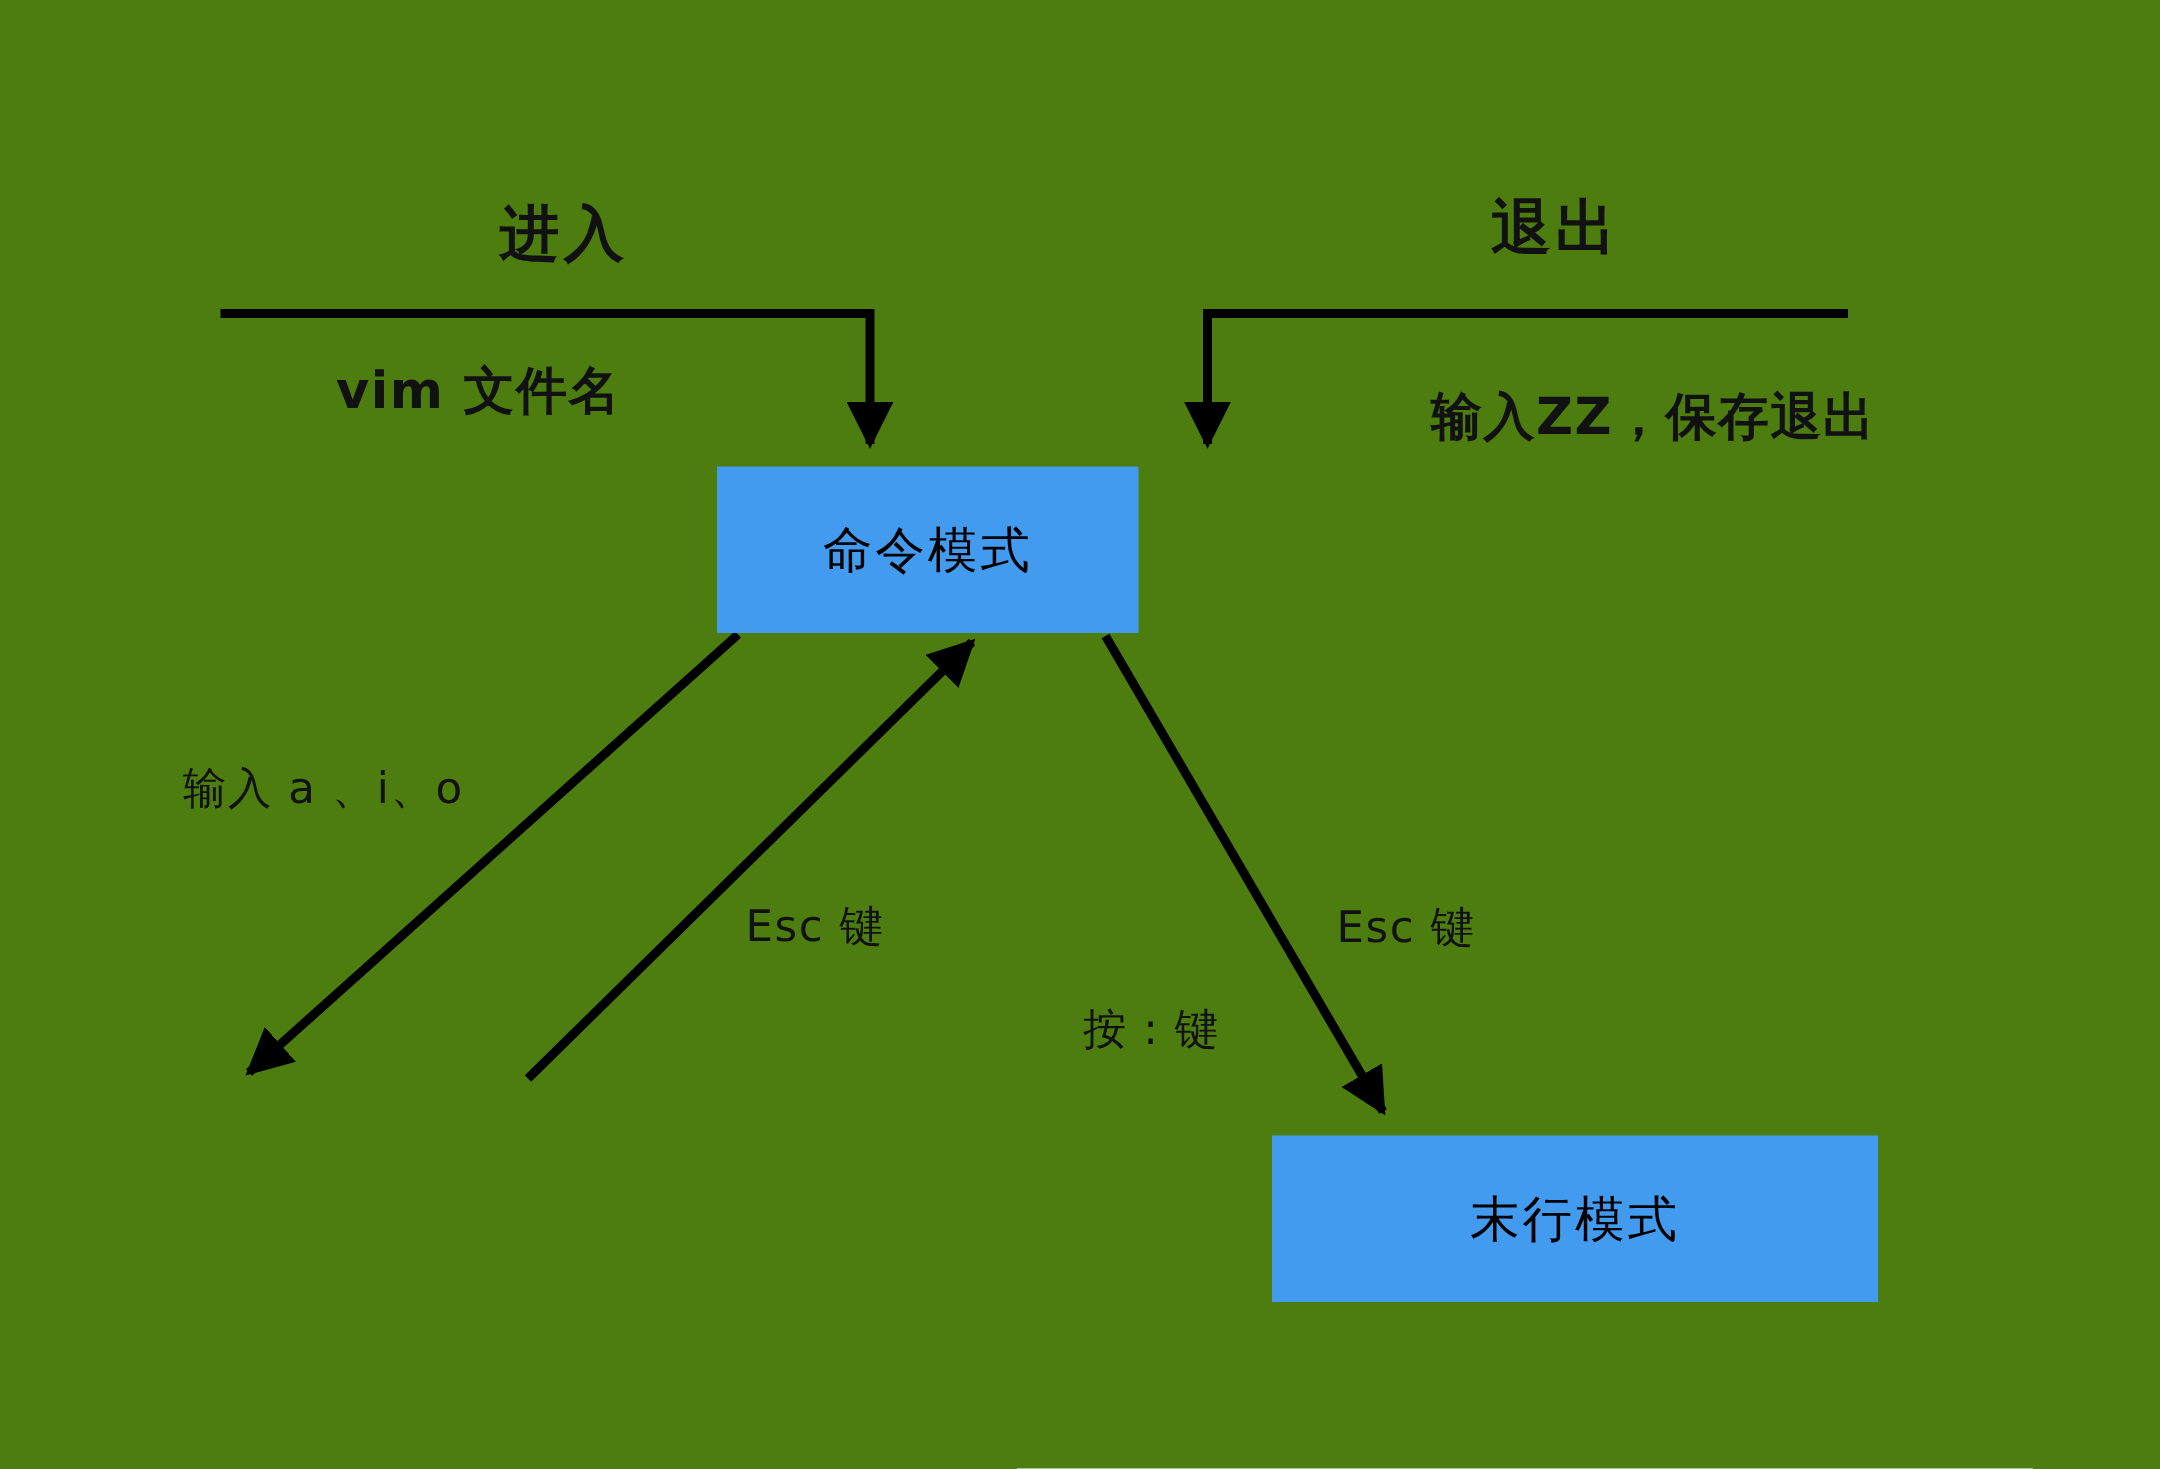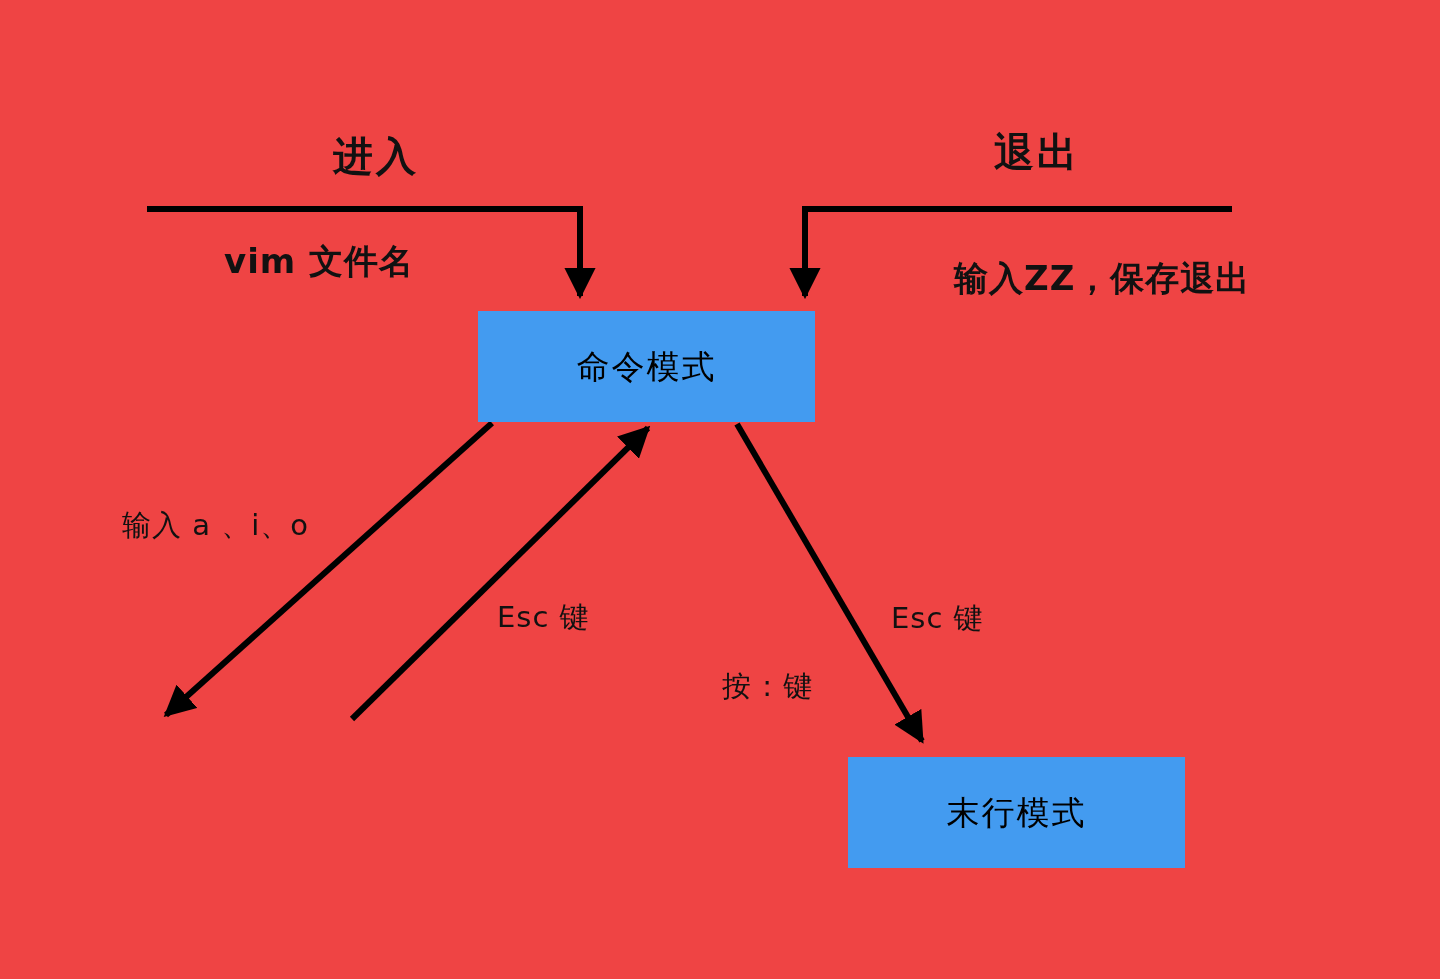--- a/index.html
+++ b/index.html
@@ -7,21 +7,21 @@
     padding: 0;
     background: #ffffff;
   }
   body {
     font-family: "DejaVu Sans", "Liberation Sans", sans-serif;
   }
   #canvas {
     position: relative;
     width: 1440px;
     height: 979px;
-    background: #ef4444;
+    background: #4d7c0f;
     overflow: hidden;
   }
   #edges {
     position: absolute;
     left: 0;
     top: 0;
     width: 1440px;
     height: 979px;
     pointer-events: none;
   }
@@ -103,22 +103,22 @@
   <div class="caption caption-major" style="left:954px; top:261px;">输入ZZ，保存退出</div>
 
   <div class="caption caption-minor" style="left:122px; top:511px;">输入 a 、i、o</div>
 
   <div class="caption caption-minor" style="left:497px; top:603px;">Esc 键</div>
 
   <div class="caption caption-minor" style="left:891px; top:604px;">Esc 键</div>
 
   <div class="caption caption-minor" style="left:722px; top:672px;">按 : 键</div>
 
-  <div class="node" style="left:478px; top:311px; width:337px; height:111px;">
+  <div class="node" style="left:478px; top:311px; width:281px; height:111px;">
     <span class="node-label">命令模式</span>
   </div>
 
 
-  <div class="node" style="left:848px; top:757px; width:337px; height:111px;align-items:center;">
+  <div class="node" style="left:848px; top:757px; width:404px; height:111px;align-items:center;">
     <span class="node-label">末行模式</span>
   </div>
 
 </div>
 
 </body></html>

